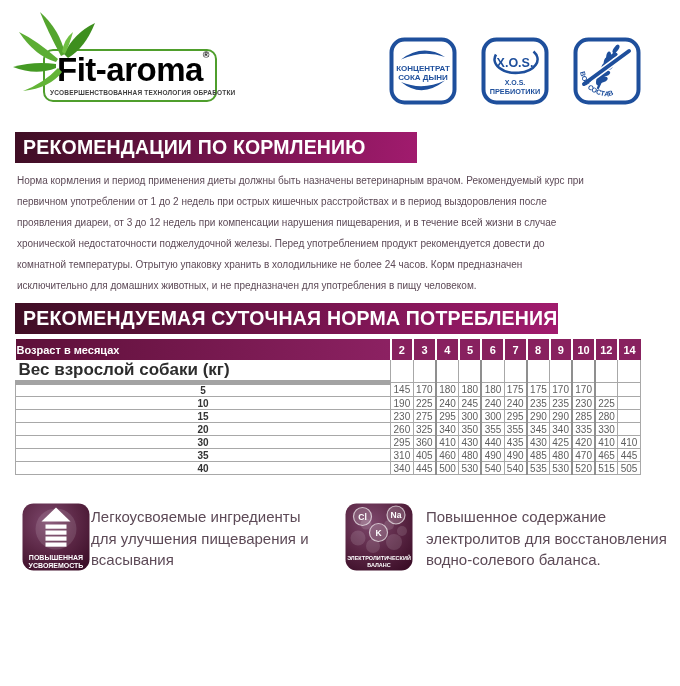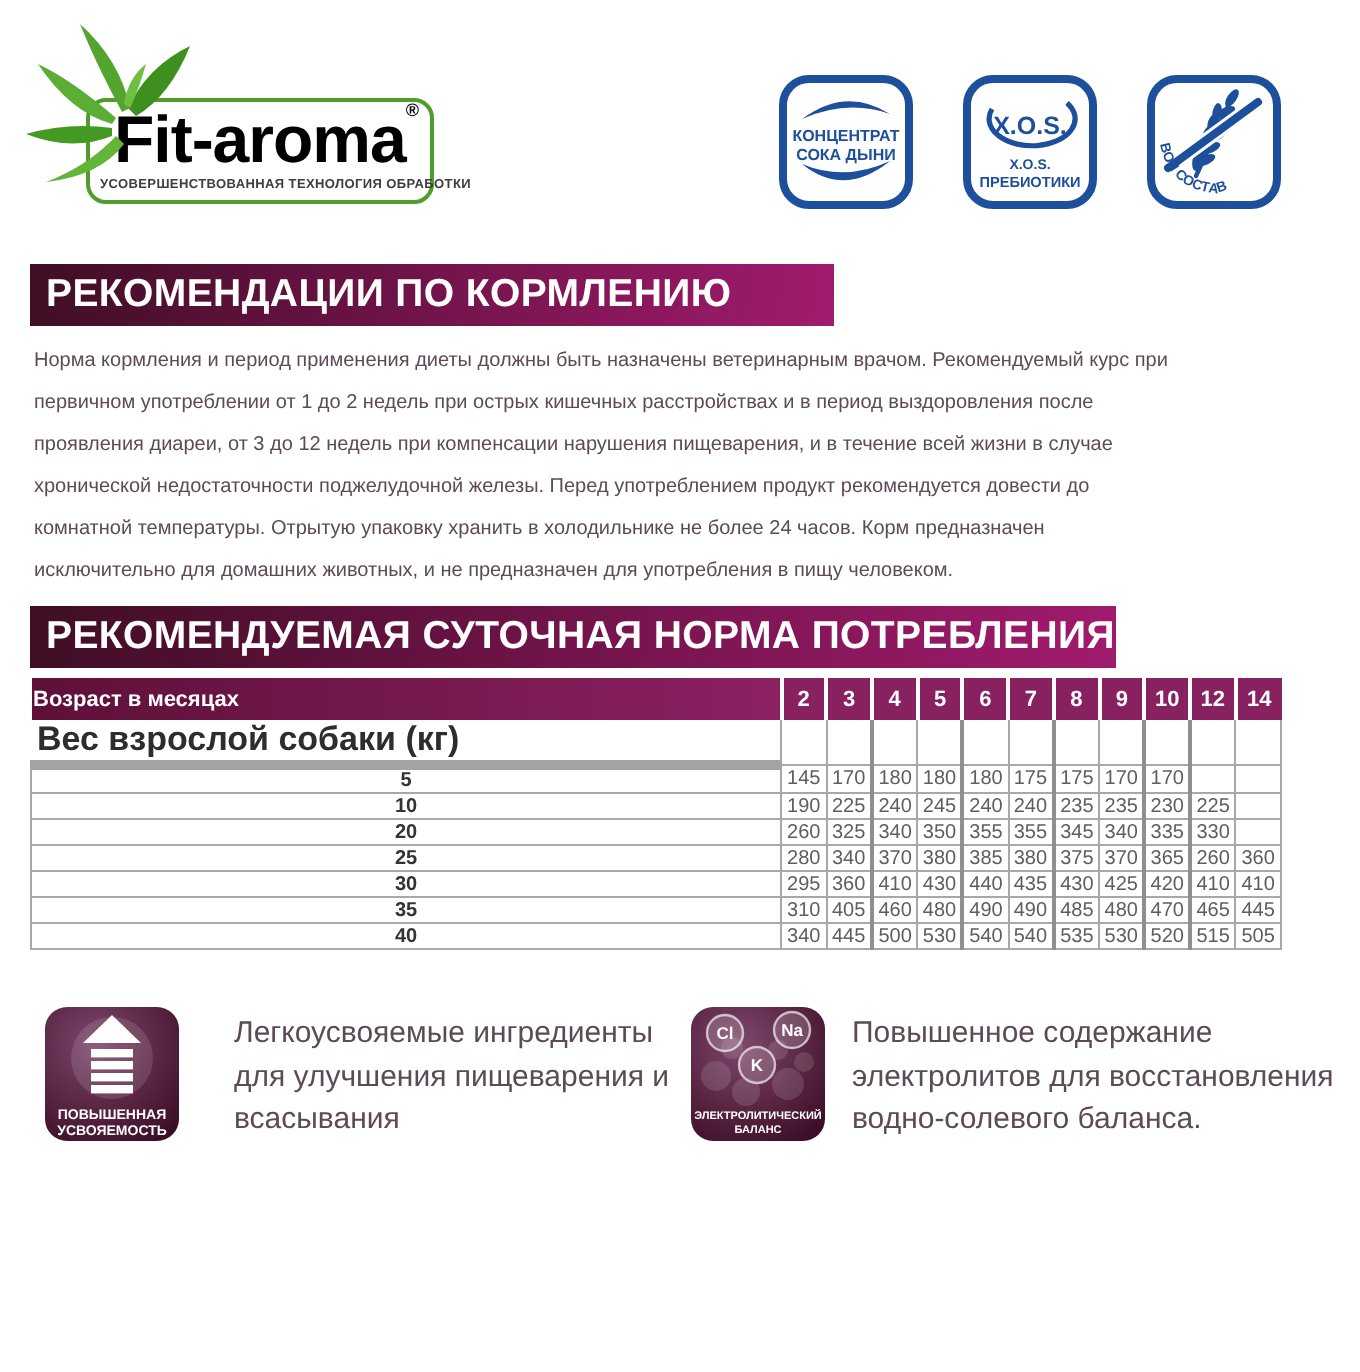--- a/index.html
+++ b/index.html
@@ -72,21 +72,21 @@
   tr.data-row { height:13px; }
   tr.data-row td { border:1px solid #a8a8a8; font-size:10px; color:#5e5e5e; }
   tr.data-row td.weight { font-weight:bold; color:#333; }
   .feed-table td.thick { border-left:2px solid #8f8f8f; }
 
   
   .features { display:flex; margin:28px 0 0 22px; }
   .feature { display:flex; }
   .feature-1 { width:323px; }
   .feature-icon { width:68px; height:68px; flex:none; }
-  .feature-text { margin-left:27px; margin-top:3px; font-size:15px; line-height:21.5px; color:#5d4a57; }
+  .feature-text { margin-left:1px; margin-top:3px; font-size:15px; line-height:21.5px; color:#5d4a57; }
   .feature-1 .feature-text { width:230px; }
   .feature-2 .feature-text { width:242px; margin-left:13px; }
   .icon-label { fill:#fff; font-weight:bold; font-size:7px; text-anchor:middle; font-family:"Liberation Sans",sans-serif; }
   .icon-label-sm { fill:#fff; font-weight:bold; font-size:5.5px; text-anchor:middle; font-family:"Liberation Sans",sans-serif; }
   .elem-label { fill:#fff; font-weight:bold; font-size:8.5px; text-anchor:middle; font-family:"Liberation Sans",sans-serif; }
 </style>
 </head>
 <body>
 
 <svg width="0" height="0" style="position:absolute" aria-hidden="true">
@@ -217,46 +217,46 @@
         <td>245</td>
         <td class="thick">240</td>
         <td>240</td>
         <td class="thick">235</td>
         <td>235</td>
         <td class="thick">230</td>
         <td class="thick">225</td>
         <td></td>
       </tr>
       <tr class="data-row">
+        <td class="weight">15</td>
+        <td>230</td>
+        <td>275</td>
+        <td class="thick">295</td>
+        <td>300</td>
+        <td class="thick">300</td>
+        <td>295</td>
+        <td class="thick">290</td>
+        <td>290</td>
+        <td class="thick">285</td>
+        <td class="thick">280</td>
+        <td></td>
+      </tr>
+      <tr class="data-row">
         <td class="weight">20</td>
         <td>260</td>
         <td>325</td>
         <td class="thick">340</td>
         <td>350</td>
         <td class="thick">355</td>
         <td>355</td>
         <td class="thick">345</td>
         <td>340</td>
         <td class="thick">335</td>
         <td class="thick">330</td>
         <td></td>
-      </tr>
-      <tr class="data-row">
-        <td class="weight">25</td>
-        <td>280</td>
-        <td>340</td>
-        <td class="thick">370</td>
-        <td>380</td>
-        <td class="thick">385</td>
-        <td>380</td>
-        <td class="thick">375</td>
-        <td>370</td>
-        <td class="thick">365</td>
-        <td class="thick">260</td>
-        <td>360</td>
       </tr>
       <tr class="data-row">
         <td class="weight">30</td>
         <td>295</td>
         <td>360</td>
         <td class="thick">410</td>
         <td>430</td>
         <td class="thick">440</td>
         <td>435</td>
         <td class="thick">430</td>

